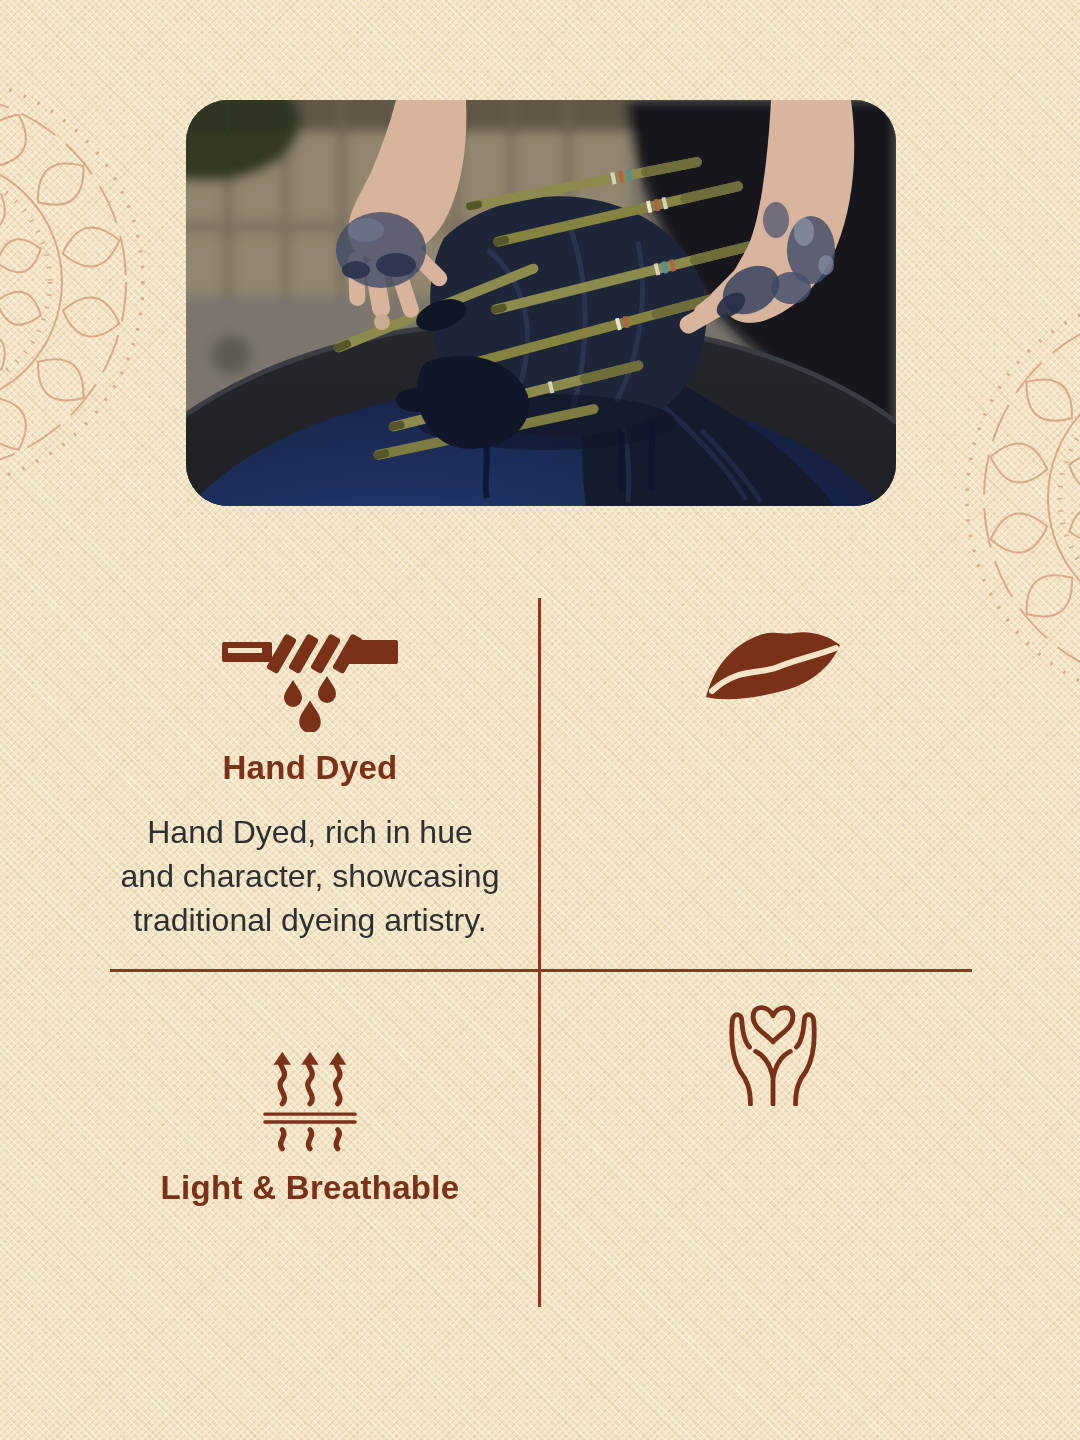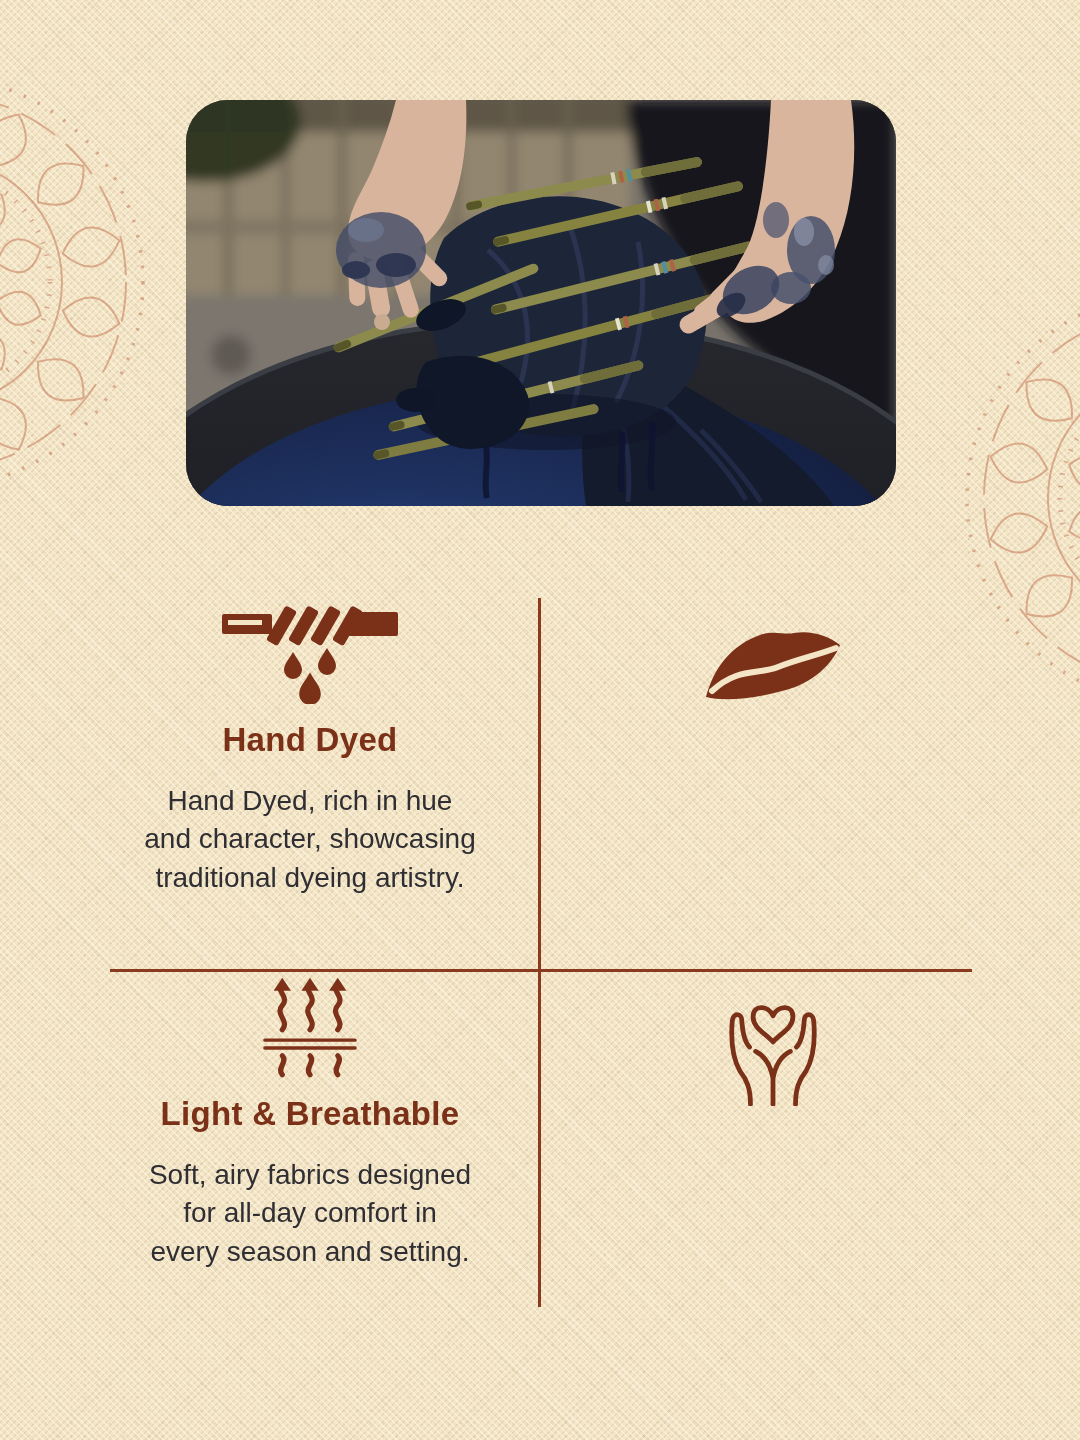--- a/index.html
+++ b/index.html
@@ -19,30 +19,30 @@
   .ornament.right{left:952px;top:278px;}
   .hero{
     position:absolute;left:186px;top:100px;width:710px;height:406px;
     border-radius:42px;overflow:hidden;background:#1b1c20;
   }
   .hero svg{display:block;}
   .divider{position:absolute;background:#8a3a1e;}
   .divider.v{left:538px;top:598px;width:3px;height:709px;}
   .divider.h{left:110px;top:969px;width:862px;height:3px;}
   .feature{position:absolute;width:430px;text-align:center;}
-  #f1{left:95px;top:596px;}
+  #f1{left:95px;top:624px;}
   #f2{left:558px;top:608px;}
-  #f3{left:95px;top:970px;}
+  #f3{left:95px;top:1044px;}
   #f4{left:558px;top:996px;}
   .icon-wrap{height:116px;display:flex;align-items:center;justify-content:center;}
   .feature h2{
     margin:8px 0 0 0;font-size:33px;font-weight:700;color:#7b3018;letter-spacing:.3px;line-height:1.2;
   }
   .feature p{
-    margin:22px auto 0 auto;max-width:404px;font-size:28px;line-height:1.38;
+    margin:22px auto 0 auto;max-width:404px;font-size:32px;line-height:1.38;
     color:#2f2e33;text-wrap:balance;
   }
 </style>
 </head>
 <body>
 
 <svg class="ornament left" width="440" height="440" viewBox="-220 -220 440 440">
   <g class="mandala" fill="none" stroke="#c97e5d" stroke-width="2">
     <circle r="205" stroke-width="3.5" stroke-dasharray="2.5 13"></circle>
     <circle r="188" stroke-dasharray="40 14"></circle>
@@ -334,21 +334,20 @@
         <path d="M92,92 C99,99 85,106 92,114"></path>
       </g>
       <g fill="#7e3119">
         <path d="M28,2 L38,17 H18 Z"></path>
         <path d="M60,2 L70,17 H50 Z"></path>
         <path d="M92,2 L102,17 H82 Z"></path>
       </g>
     </svg>
   </div>
   <h2>Light &amp; Breathable</h2>
-  <p>Soft, airy fabrics designed for all-day comfort in every season and setting.</p>
 </section>
 
 <section class="feature" id="f4">
   <div class="icon-wrap">
     <svg width="110" height="104" viewBox="-55 0 110 120">
       <g stroke="#7b3018" stroke-width="5.5" fill="none" stroke-linecap="round" stroke-linejoin="round">
         <path d="M0,16 C-5,4 -23,2 -23,17 C-23,30 -9,36 0,46 C9,36 23,30 23,17 C23,2 5,4 0,16 Z"></path>
         <path d="M0,118 L0,88 M0,88 C-3,72 -10,62 -20,57 M0,88 C3,72 10,62 20,57"></path>
         <path d="M-26,118 C-26,100 -30,90 -38,80 C-46,66 -49,46 -47,22 C-46,12 -36,12 -36,22 C-35,36 -33,46 -27,52"></path>
         <path d="M26,118 C26,100 30,90 38,80 C46,66 49,46 47,22 C46,12 36,12 36,22 C35,36 33,46 27,52"></path>

